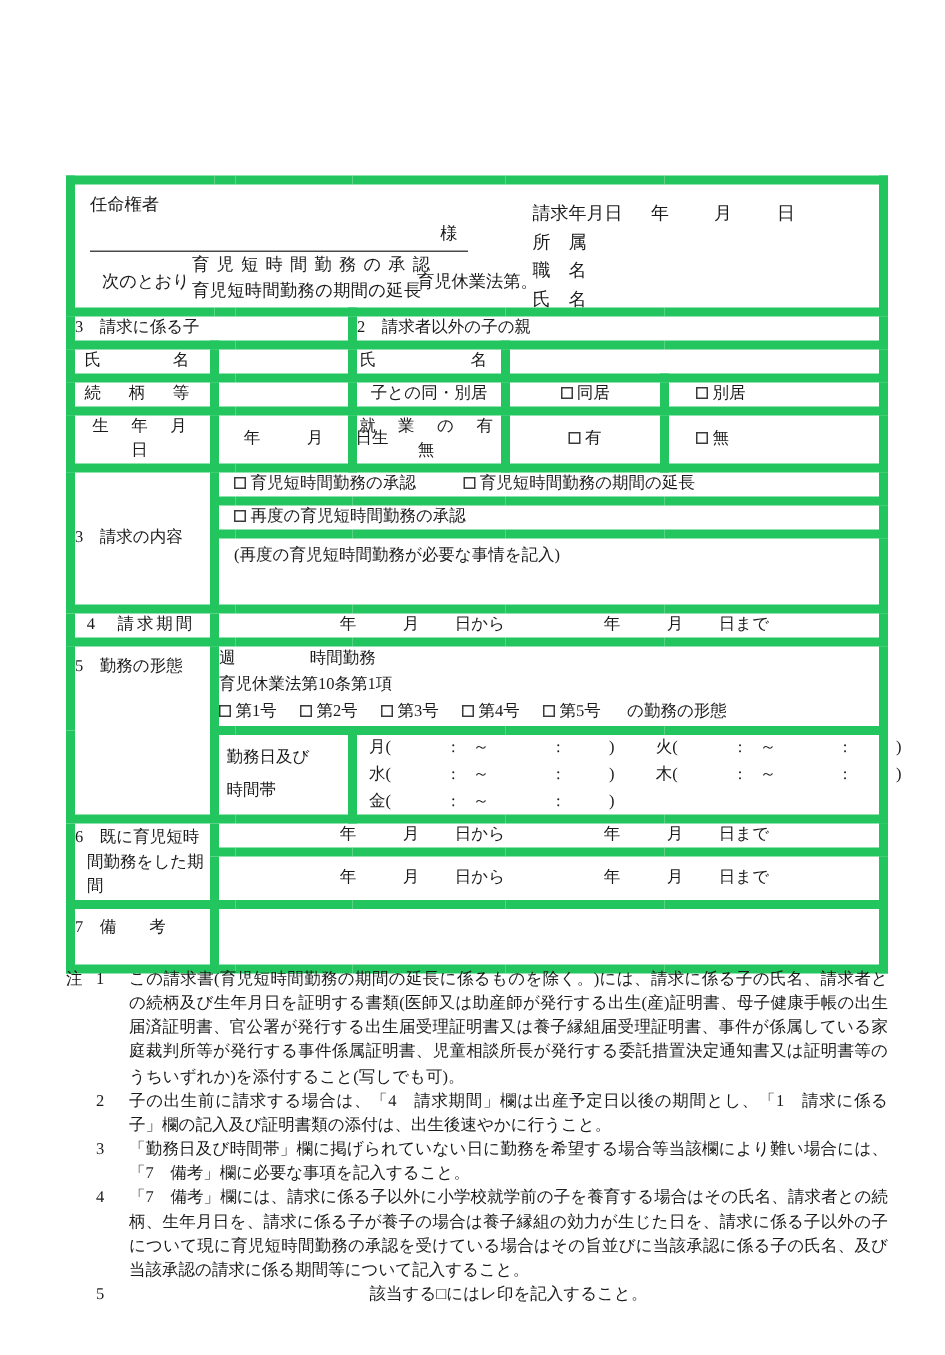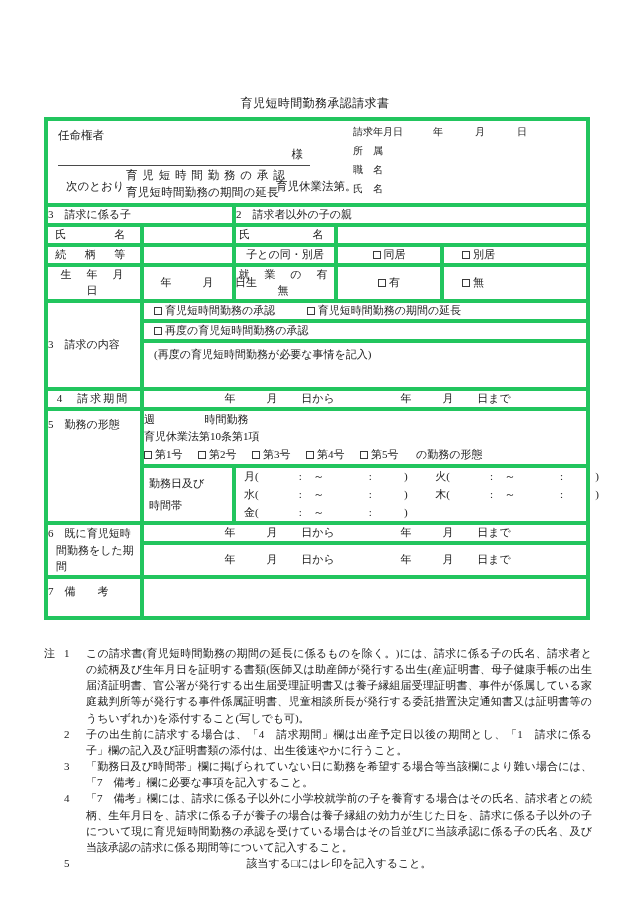--- a/index.html
+++ b/index.html
@@ -47,21 +47,21 @@
   .form-table {
     position: absolute;
     left: 44px;
     top: 117px;
     width: 542px;
     border-collapse: collapse;
     table-layout: fixed;
     font-size: 11px;
   }
   .form-table td {
-    border: 4px solid #22c55e;
+    border: 6px solid #22c55e;
     padding: 0;
     vertical-align: middle;
     line-height: 1.45;
   }
   .nb-top    { border-top: 0 !important; }
   .nb-bottom { border-bottom: 0 !important; }
 
   .cell { padding: 3px 6px; }
   .center { text-align: center; }
   .pad-l { padding-left: 10px; }
@@ -120,22 +120,22 @@
   .hdr-choice .opt2 { letter-spacing: 0.02em; }
   .hdr-request {
     position: absolute;
     left: 228px;
     top: 57px;
     font-size: 11.5px;
   }
   .hdr-right {
     position: absolute;
     left: 305px;
-    top: 4px;
-    font-size: 10px;
+    top: 11px;
+    font-size: 12px;
   }
   .hdr-right .line { height: 19px; white-space: nowrap; }
   .hdr-right .lbl { display: inline-block; width: 64px; }
   .hdr-right .ymd span { display: inline-block; }
   .y-slot { width: 42px; text-align: center; }
   .m-slot { width: 42px; text-align: center; }
   .d-slot { width: 42px; text-align: center; }
 
   
   .cb {
@@ -192,21 +192,20 @@
     text-align: justify;
     text-justify: inter-character;
   }
   .note-row + .note-row { margin-top: 0px; }
 </style>
 </head>
 <body>
 
 <div class="page">
 
-  <div class="doc-title">育児短時間勤務承認請求書</div>
 
   <table class="form-table">
     <colgroup>
       <col style="width:96px">
       <col style="width:14px">
       <col style="width:78px">
       <col style="width:102px">
       <col style="width:106px">
       <col style="width:146px">
     </colgroup>

